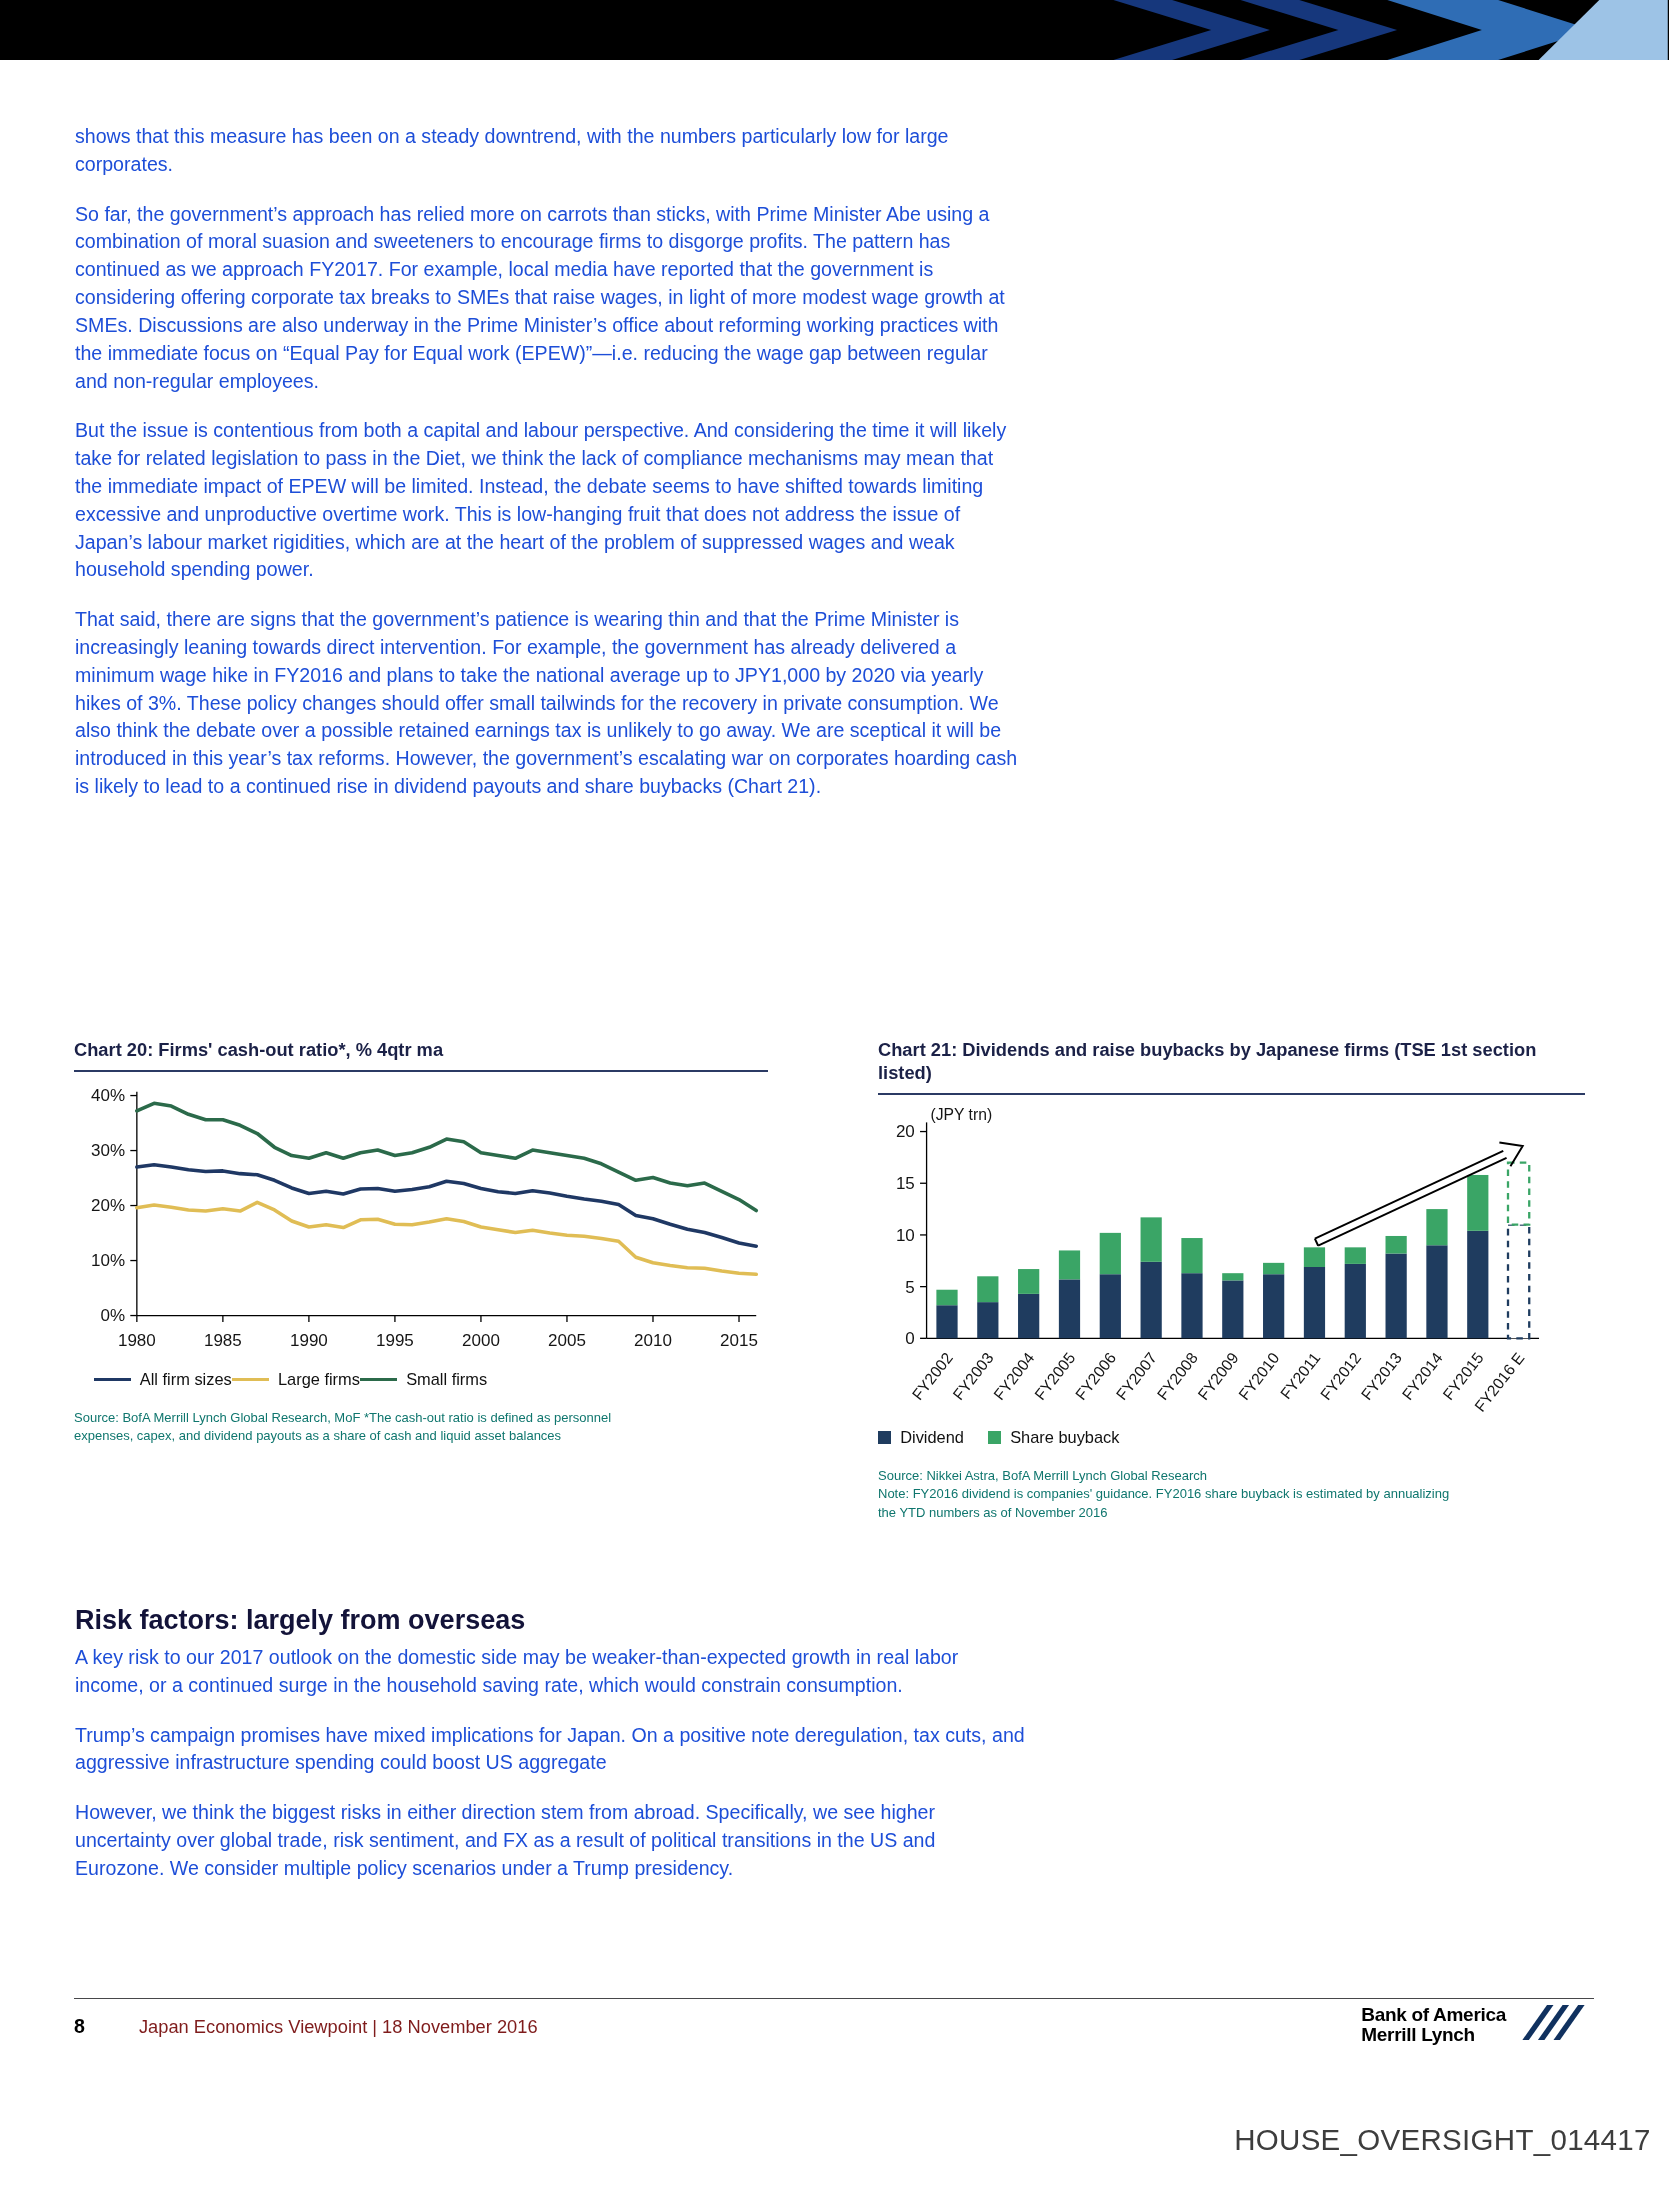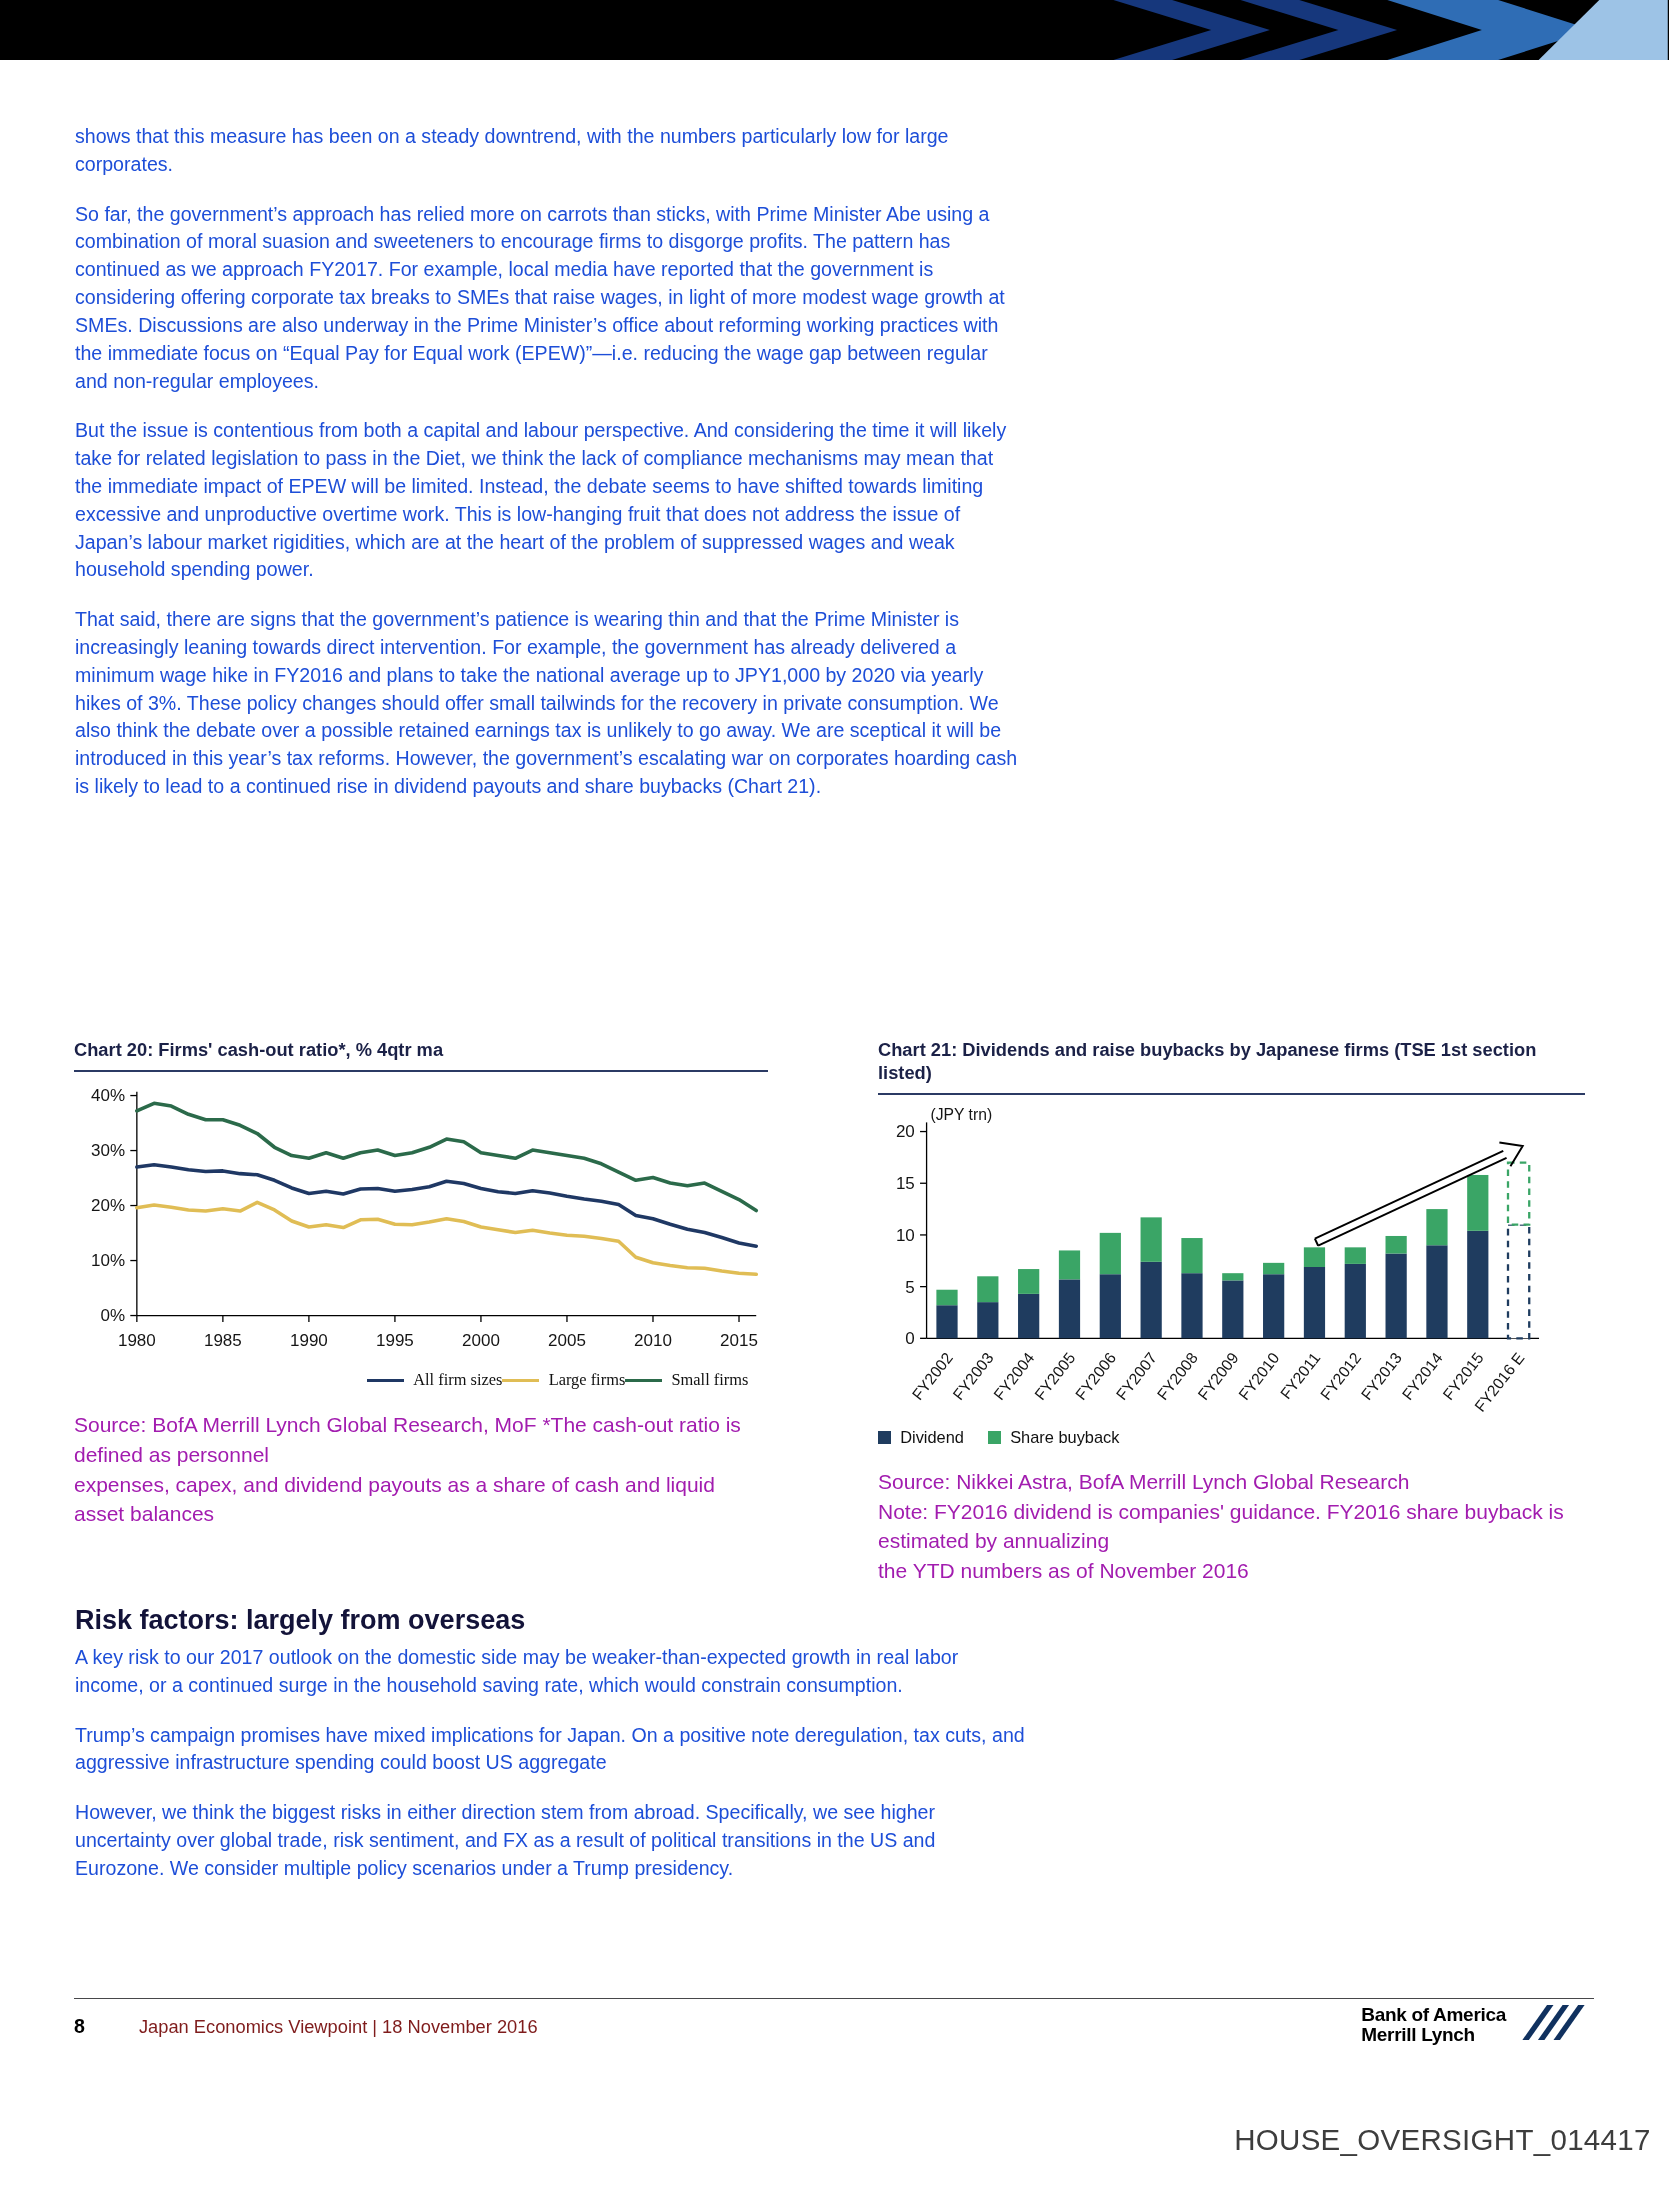--- a/index.html
+++ b/index.html
@@ -10,27 +10,27 @@
   .content{position:absolute;left:75px;top:123px;width:950px;}
   p.body{font-size:19.6px;line-height:1.42;margin:0 0 22px 0;color:#1d4ed8;}
   .charts-row{position:absolute;left:74px;top:1039px;display:flex;}
   .chart-20{width:694px;margin-right:110px;}
   .chart-21{width:707px;}
   .chart-title{font-size:18.3px;font-weight:bold;color:#1b2147;line-height:1.25;}
   .chart-21 .chart-title{width:661px;}
   .chart-rule{border-bottom:2px solid #2b3a64;margin-top:7.9px;margin-bottom:13px;}
   svg.plot{display:block;}
   .legend-row{display:flex;margin-top:2.6px;}
-  .legend-20{justify-content:flex-end;padding:0 19.6px;font-family:Liberation Serif, serif;}
+  .legend-20{justify-content:flex-start;padding:0 19.6px;}
   .legend-21{justify-content:flex-start;gap:24px;}
   .legend-item{display:flex;align-items:center;gap:9.2px;}
   .swatch-line{width:37px;height:3.3px;display:inline-block;}
   .swatch-box{width:13px;height:13px;display:inline-block;}
   .legend-label{font-size:16.4px;color:#111;}
-  .chart-source{margin-top:19.6px;font-size:21px;color:#a21caf;line-height:1.42;white-space:pre-line;}
+  .chart-source{margin-top:19.6px;font-size:13px;color:#0f766e;line-height:1.42;white-space:pre-line;}
   .risk{position:absolute;left:75px;top:1605px;width:950px;}
   .risk h2{font-size:27px;font-weight:bold;color:#131339;margin:0 0 7.9px 0;}
   .footer-rule{position:absolute;left:74px;top:1998px;width:1520px;border-top:1.3px solid #47474a;}
   .footer-row{position:absolute;left:74px;top:2015px;width:1520px;display:flex;align-items:baseline;position:absolute;}
   .footer-inner{position:relative;width:100%;display:flex;align-items:baseline;}
   .page-num{font-size:19.6px;font-weight:bold;color:#000;}
   .footer-title{font-size:18.3px;color:#7f1c1c;margin-left:54px;}
   .logo{position:absolute;right:8px;top:-10.5px;display:flex;align-items:flex-start;gap:15px;}
   .logo-text div{font-size:19px;font-weight:bold;line-height:1.08;color:#000;letter-spacing:-0.3px;}
   .watermark{position:absolute;right:18.3px;top:2123px;font-size:29.5px;color:#3d3d3d;letter-spacing:0.3px;

